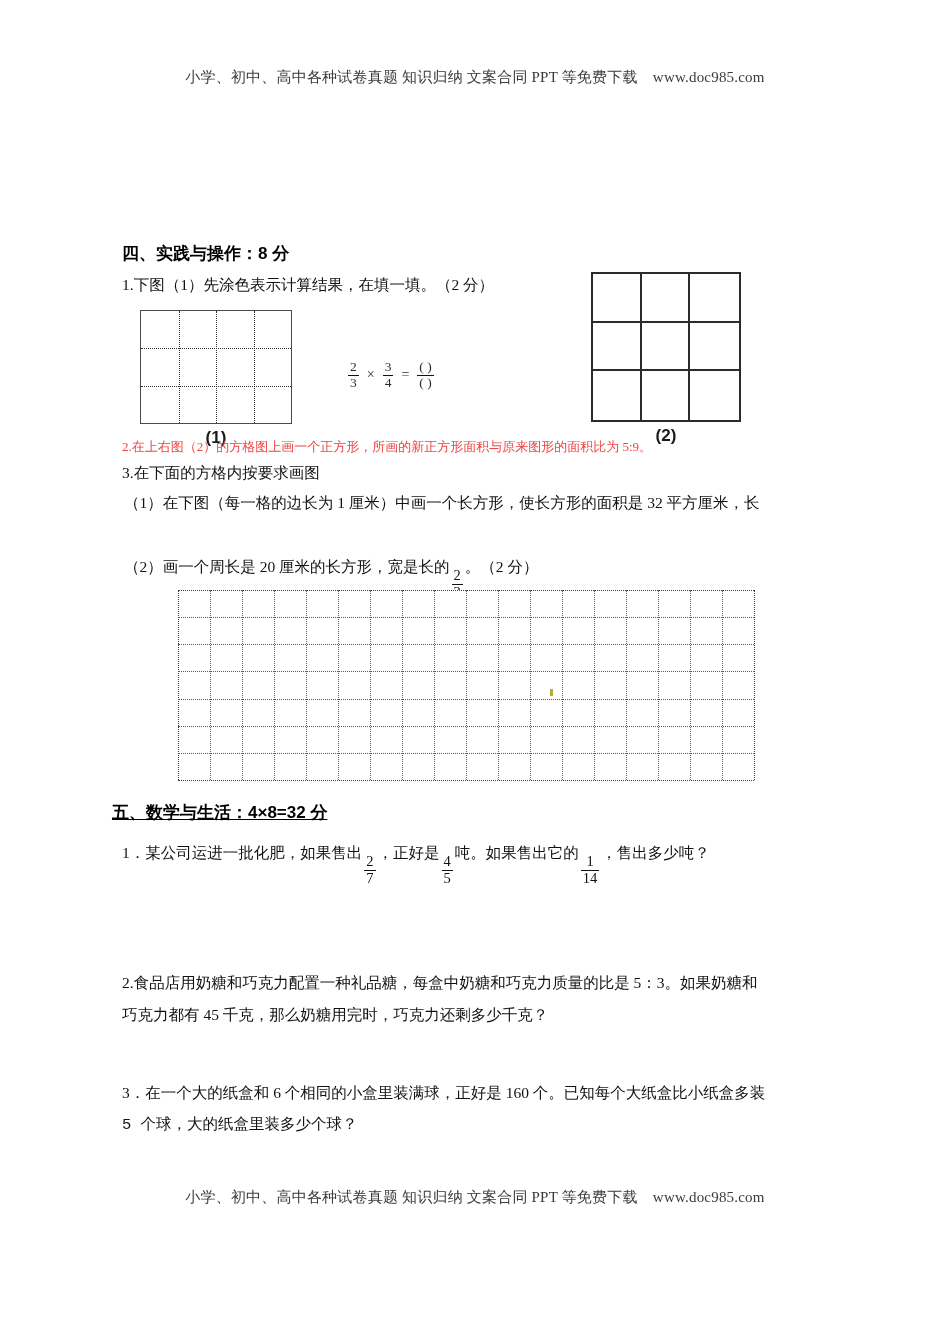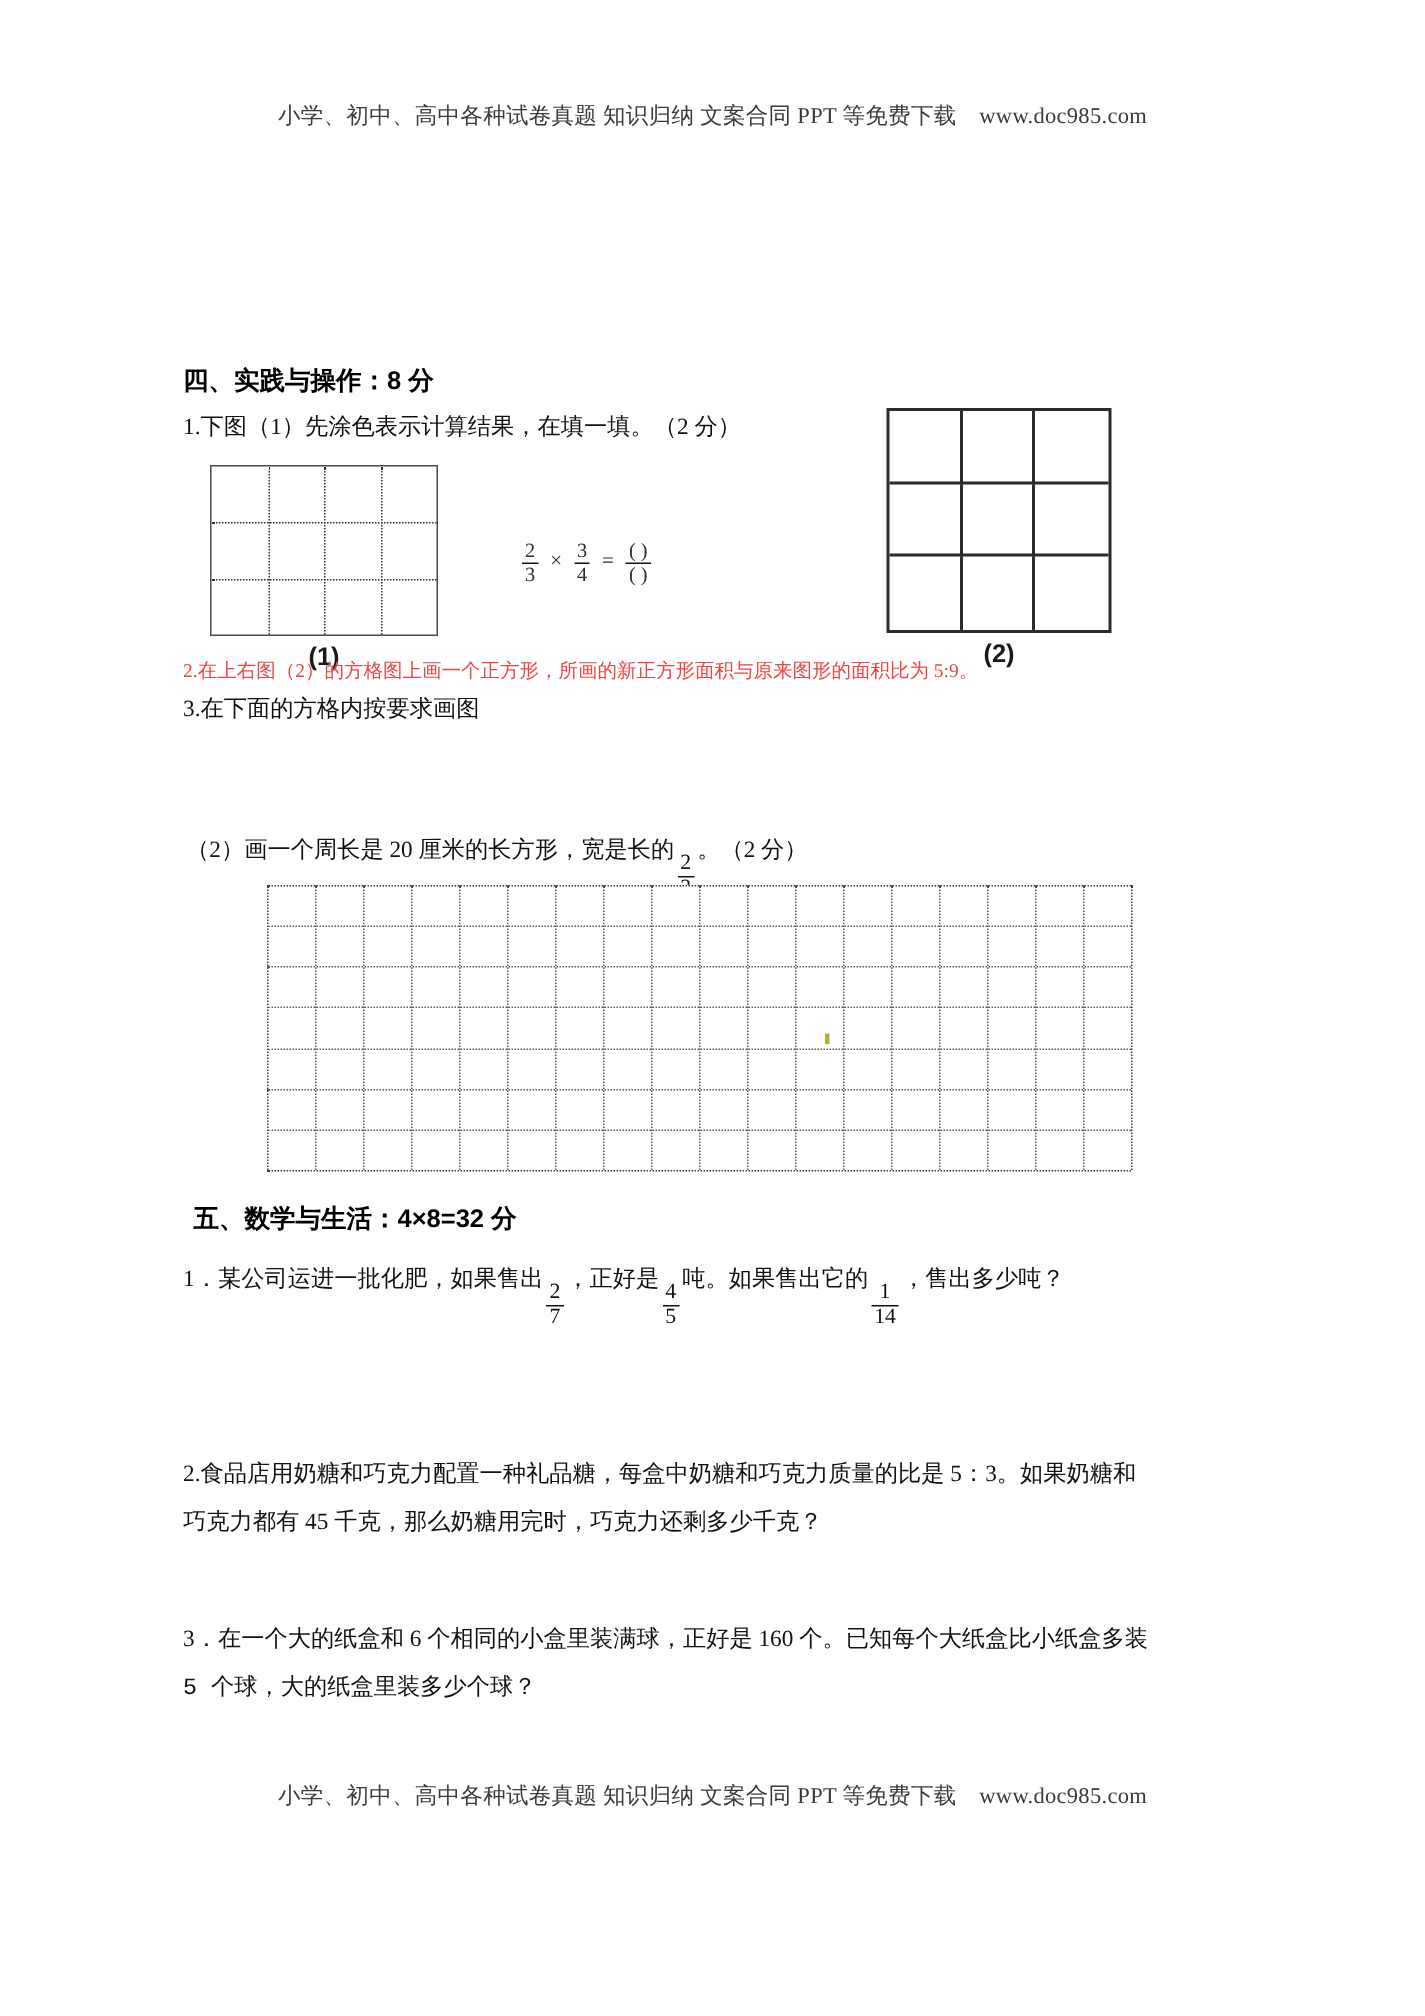--- a/index.html
+++ b/index.html
@@ -218,20 +218,21 @@
       <div class="cell last-row"></div>
       <div class="cell last-row"></div>
       <div class="cell last-col last-row"></div>
     </div>
   <div class="fig-label" style="left:591px; top:426px; width:150px;">(2)</div>
 
   <div class="clip-line" style="left:122px; top:432px; width:720px; height:26px;">2.在上右图（2）的方格图上画一个正方形，所画的新正方形面积与原来图形的面积比为 5:9。</div>
 
   <div class="txt" style="left:122px; top:458px;">3.在下面的方格内按要求画图</div>
 
+  <div class="txt" style="left:124px; top:488px;">（1）在下图（每一格的边长为 1 厘米）中画一个长方形，使长方形的面积是 32 平方厘米，长</div>
 
   <div class="txt" style="left:124px; top:552px;">
     <span>（2）画一个周长是 20 厘米的长方形，宽是长的</span><span class="frac big">
       <span class="num">2</span>
       <span class="den">3</span>
     </span><span>。（2 分）</span>
   </div>
 
   <div class="bigrid" id="bigrid" style="left:178px; top:590px; width:576px; height:190px;">
       <div class="gl-v edge" style="left: 0px;"></div>
@@ -257,21 +258,21 @@
       <div class="gl-h" style="top: 27px;"></div>
       <div class="gl-h" style="top: 54px;"></div>
       <div class="gl-h" style="top: 81px;"></div>
       <div class="gl-h" style="top: 109px;"></div>
       <div class="gl-h" style="top: 136px;"></div>
       <div class="gl-h" style="top: 163px;"></div>
       <div class="gl-h edge" style="top: 190px;"></div>
       <div class="speck" style="left: 372px; top: 99px;"></div>
     </div>
 
-  <div class="sec-head" style="left:129px; top:800px;">五、数学与生活：4×8=32 分</div>
+  <div class="sec-head" style="left:112px; top:800px;text-decoration:underline;">五、数学与生活：4×8=32 分</div>
 
   <div class="txt" style="left:122px; top:838px;text-align:center;">
     <span>1．某公司运进一批化肥，如果售出</span><span class="frac big">
       <span class="num">2</span>
       <span class="den">7</span>
     </span><span>，正好是</span><span class="frac big">
       <span class="num">4</span>
       <span class="den">5</span>
     </span><span>吨。如果售出它的</span><span class="frac big">
       <span class="num">1</span>

